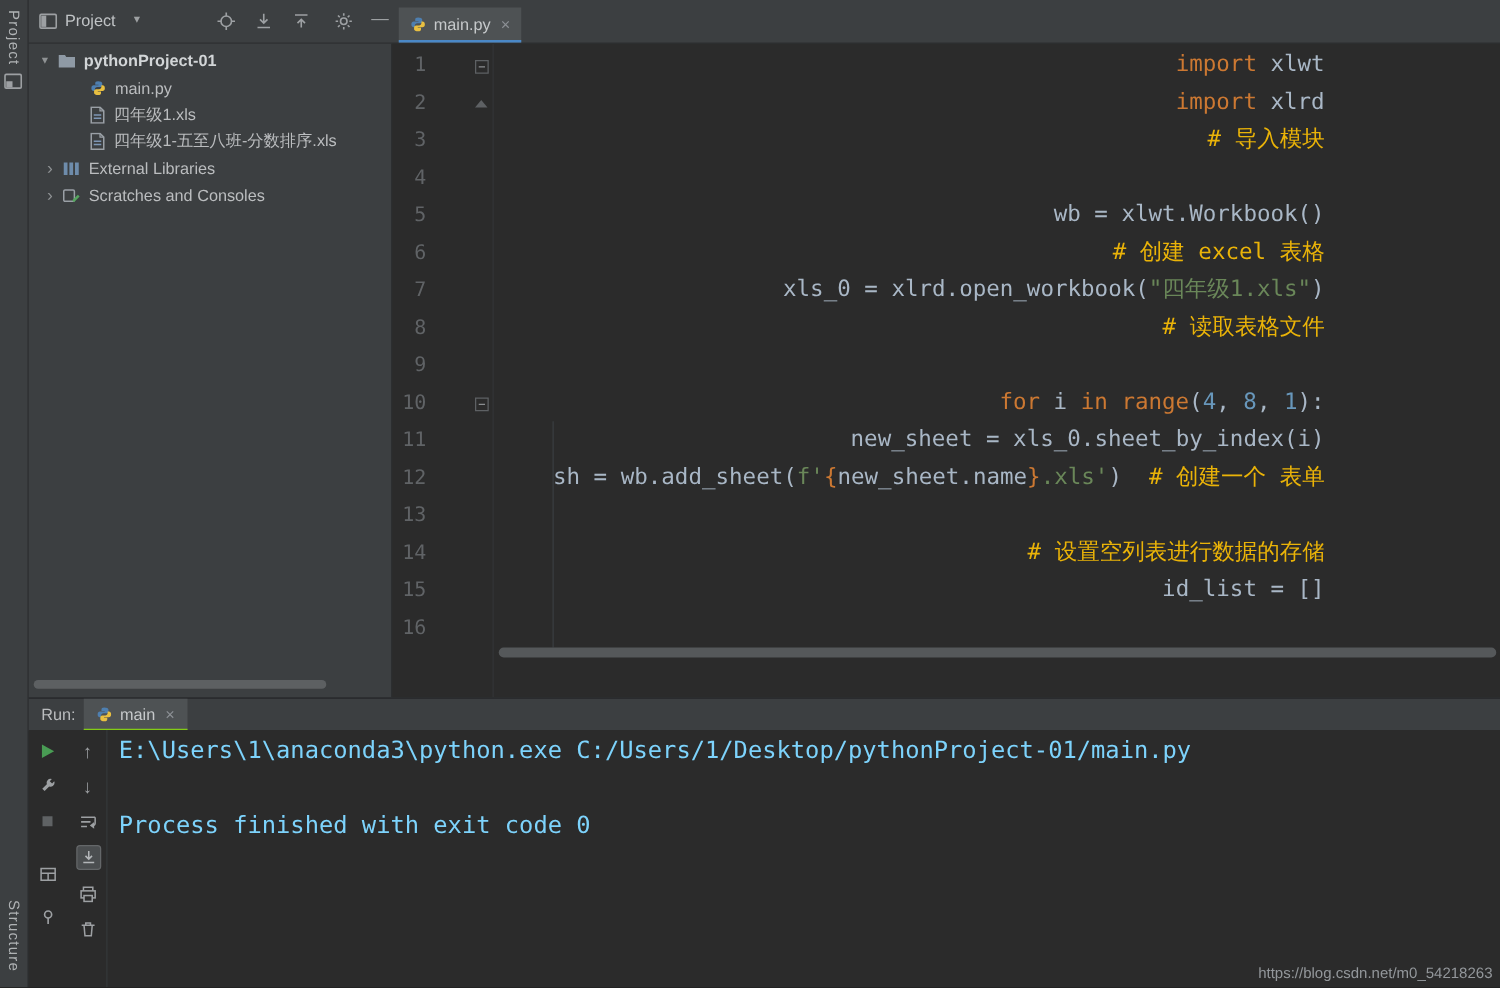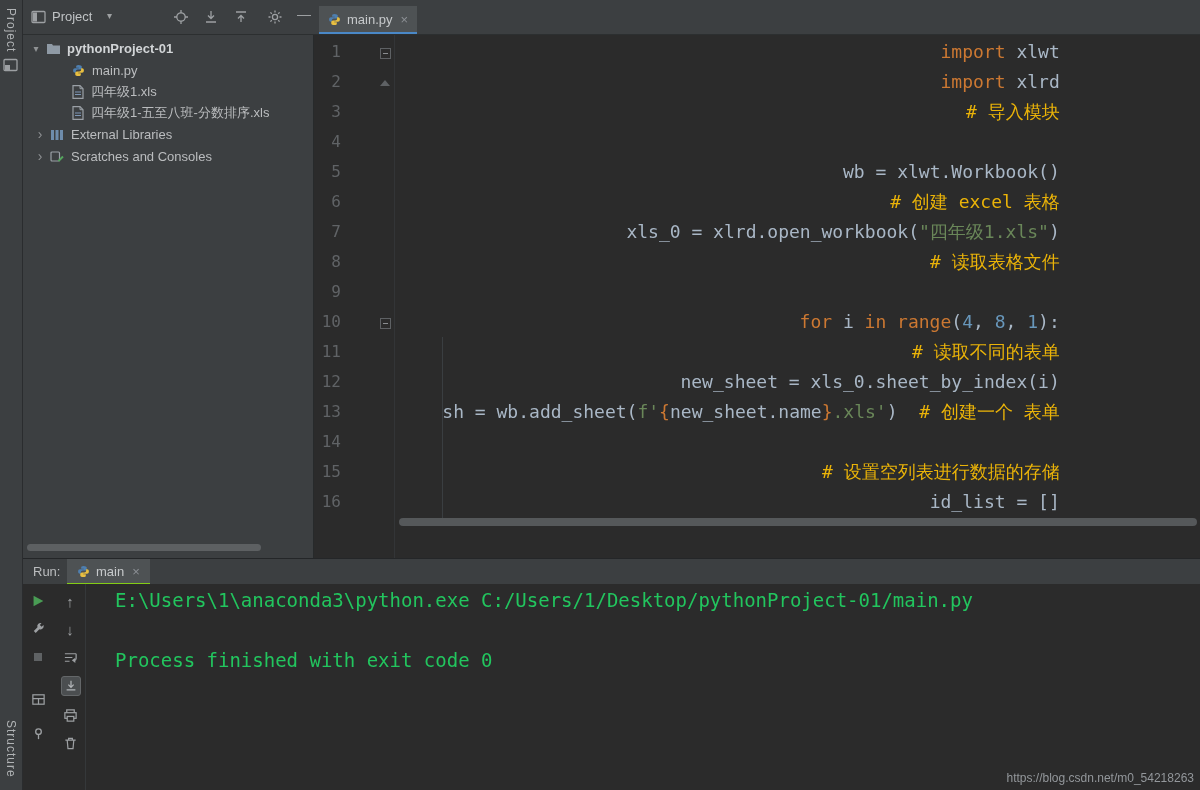--- a/index.html
+++ b/index.html
@@ -56,21 +56,21 @@
   
   .run-header{position:absolute;left:23px;top:558px;width:1177px;height:26px;background:#3c3f41;border-top:1px solid #242628;}
   .run-label{position:absolute;left:10px;top:5px;font-size:13px;color:#bbbdbf;}
   .run-tab{position:absolute;left:44px;top:0;height:26px;background:#4e5254;border-bottom:2px solid #84cc16;
            display:flex;align-items:center;gap:6px;padding:0 10px;font-size:13px;color:#c6c9cb;box-sizing:border-box;}
 
   .console{position:absolute;left:23px;top:584px;width:1177px;height:206px;background:#2b2b2b;}
   .console-toolbar{position:absolute;left:0;top:0;width:62px;height:100%;border-right:1px solid #35383a;}
   .ct-icon{position:absolute;width:18px;height:18px;display:flex;align-items:center;justify-content:center;color:#9da0a3;font-size:15px;}
   .ct-active{background:#4b4e50;border:1px solid #646769;border-radius:3px;}
-  #console-out{position:absolute;left:92px;top:1px;right:8px;font-family:"DejaVu Sans Mono",monospace;font-size:19px;color:#22c55e;}
+  #console-out{position:absolute;left:72px;top:1px;right:8px;font-family:"DejaVu Sans Mono",monospace;font-size:19px;color:#7dd3fc;}
   .console-line{height:30px;line-height:30px;white-space:pre;}
   .watermark{position:absolute;right:6px;bottom:5px;font-size:12px;color:#93979b;}
 </style>
 </head>
 <body>
 
 <div class="app">
 
   <div class="stripe">
     <div class="stripe-label stripe-top">Project</div>
@@ -227,21 +227,20 @@
         <div class="code-line"><span class="tk-kw">import</span><span class="tk-plain"> xlwt</span></div>
         <div class="code-line"><span class="tk-kw">import</span><span class="tk-plain"> xlrd</span></div>
         <div class="code-line"><span class="tk-com"># 导入模块</span></div>
         <div class="code-line"></div>
         <div class="code-line"><span class="tk-plain">wb = xlwt.Workbook()</span></div>
         <div class="code-line"><span class="tk-com"># 创建 excel 表格</span></div>
         <div class="code-line"><span class="tk-plain">xls_0 = xlrd.open_workbook(</span><span class="tk-str">"四年级1.xls"</span><span class="tk-plain">)</span></div>
         <div class="code-line"><span class="tk-com"># 读取表格文件</span></div>
         <div class="code-line"></div>
         <div class="code-line"><span class="tk-kw">for</span><span class="tk-plain"> i </span><span class="tk-kw">in</span><span class="tk-plain"> </span><span class="tk-kw">range</span><span class="tk-plain">(</span><span class="tk-num">4</span><span class="tk-plain">, </span><span class="tk-num">8</span><span class="tk-plain">, </span><span class="tk-num">1</span><span class="tk-plain">):</span></div>
-        <div class="code-line"><span class="tk-plain">    </span><span class="tk-com"># 读取不同的表单</span></div>
         <div class="code-line"><span class="tk-plain">    new_sheet = xls_0.sheet_by_index(i)</span></div>
         <div class="code-line"><span class="tk-plain">    sh = wb.add_sheet(</span><span class="tk-str">f'</span><span class="tk-brace">{</span><span class="tk-plain">new_sheet.name</span><span class="tk-brace">}</span><span class="tk-str">.xls'</span><span class="tk-plain">)  </span><span class="tk-com"># 创建一个 表单</span></div>
         <div class="code-line"></div>
         <div class="code-line"><span class="tk-plain">    </span><span class="tk-com"># 设置空列表进行数据的存储</span></div>
         <div class="code-line"><span class="tk-plain">    id_list = []</span></div>
       </div>
     <div class="ed-hscroll"></div>
   </div>
 
   <div class="run-header">

